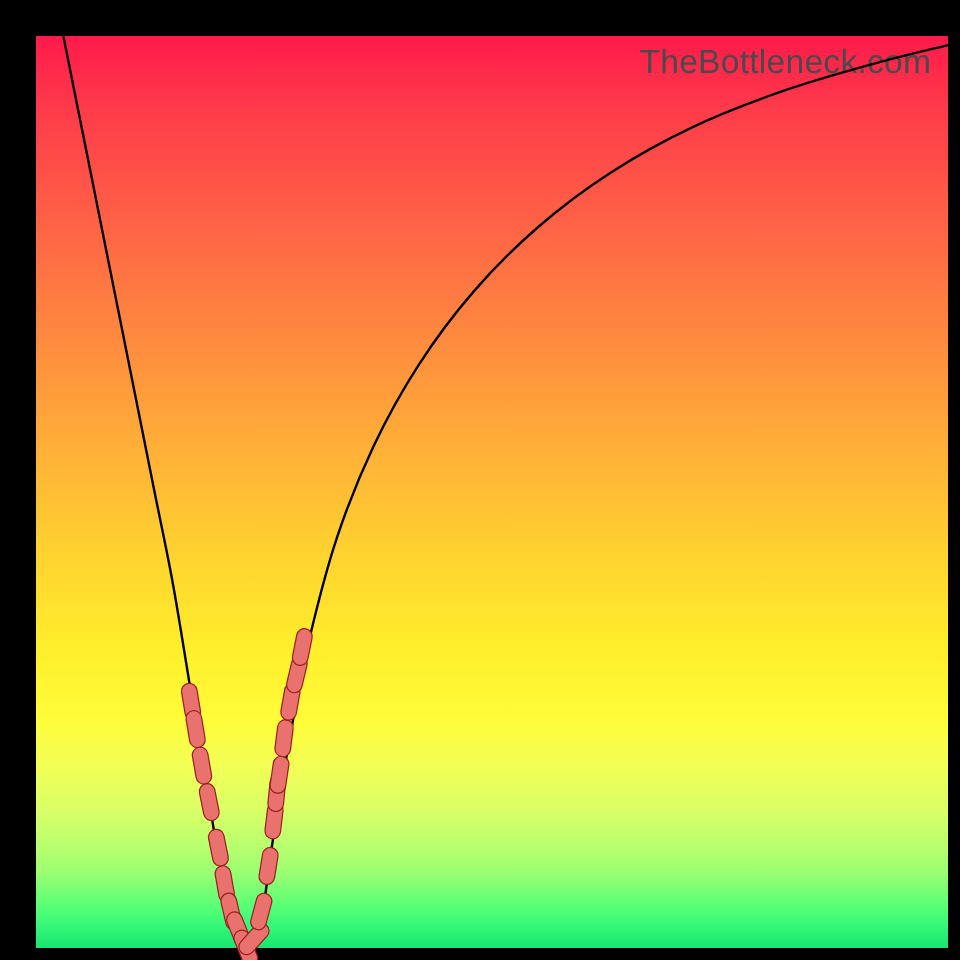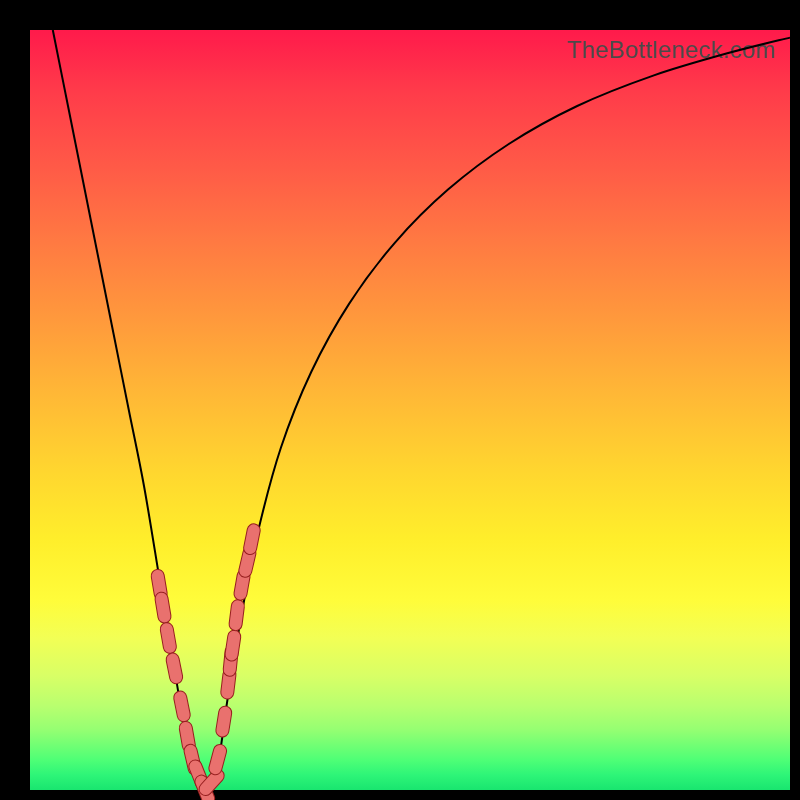--- a/index.html
+++ b/index.html
@@ -42,21 +42,21 @@
       #4fff76 96%,
       #2ef578 98%,
       #19e56f 100%
     );
   }
   .watermark {
     position: absolute;
     top: 6px;
     right: 14px;
     color: #4a4a4a;
-    font-size: 24px;
+    font-size: 28px;
     font-weight: 400;
     letter-spacing: 0.2px;
     user-select: none;
   }
   svg.curve {
     position: absolute;
     left: 0;
     top: 0;
     width: 760px;
     height: 760px;

